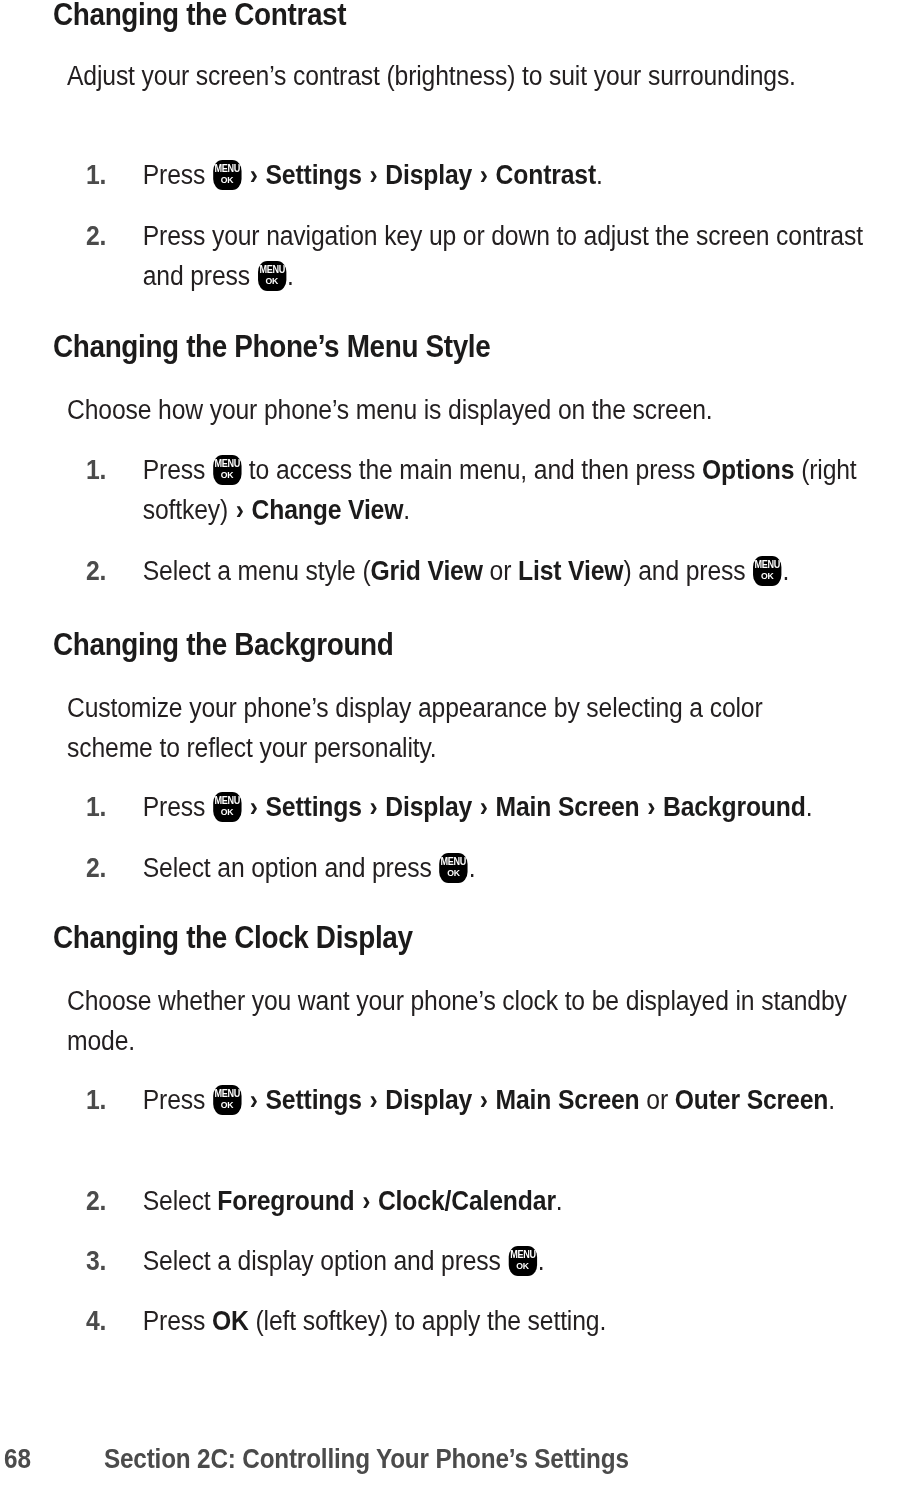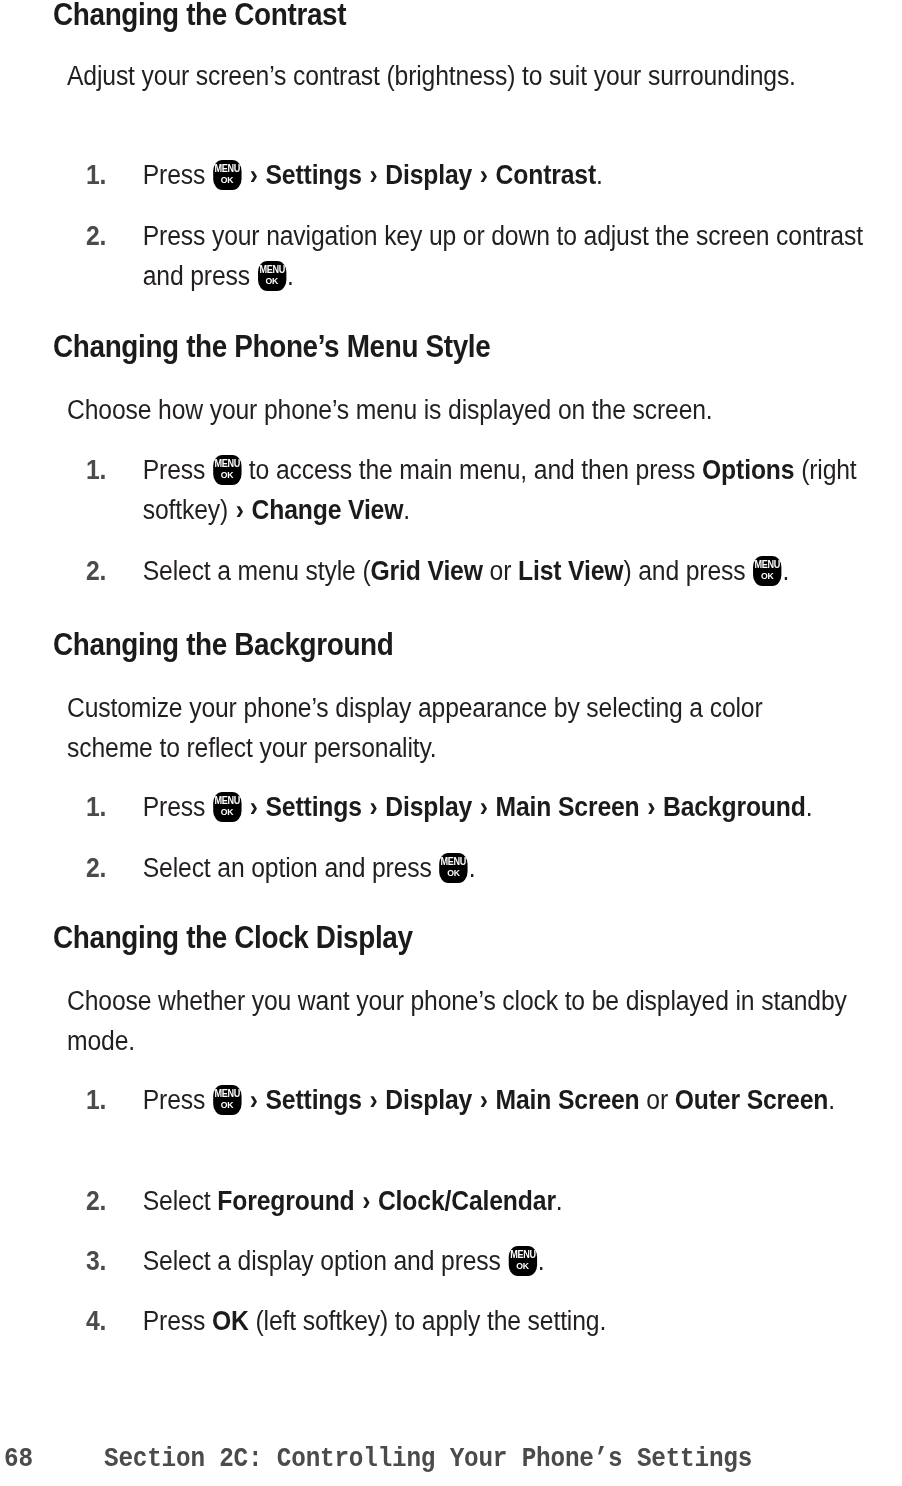--- a/index.html
+++ b/index.html
@@ -129,21 +129,20 @@
     letter-spacing: -0.2px;
   }
 
   
   .footer {
     position: absolute;
     left: 0;
     top: 1442px;
     width: 902px;
     height: 44px;
-    font-family: Liberation Mono, monospace;
   }
   .footer .pagenum {
     position: absolute;
     left: 4px;
     top: 0;
     font-size: 27px;
     line-height: 34px;
     font-weight: bold;
     color: #4b4b4b;
     transform: scaleX(0.90);

